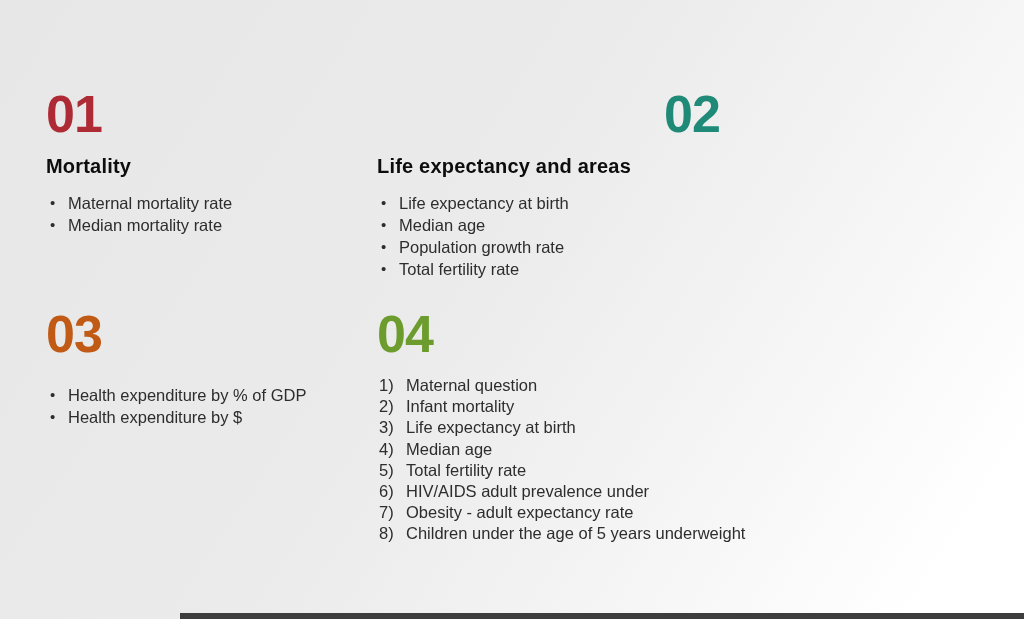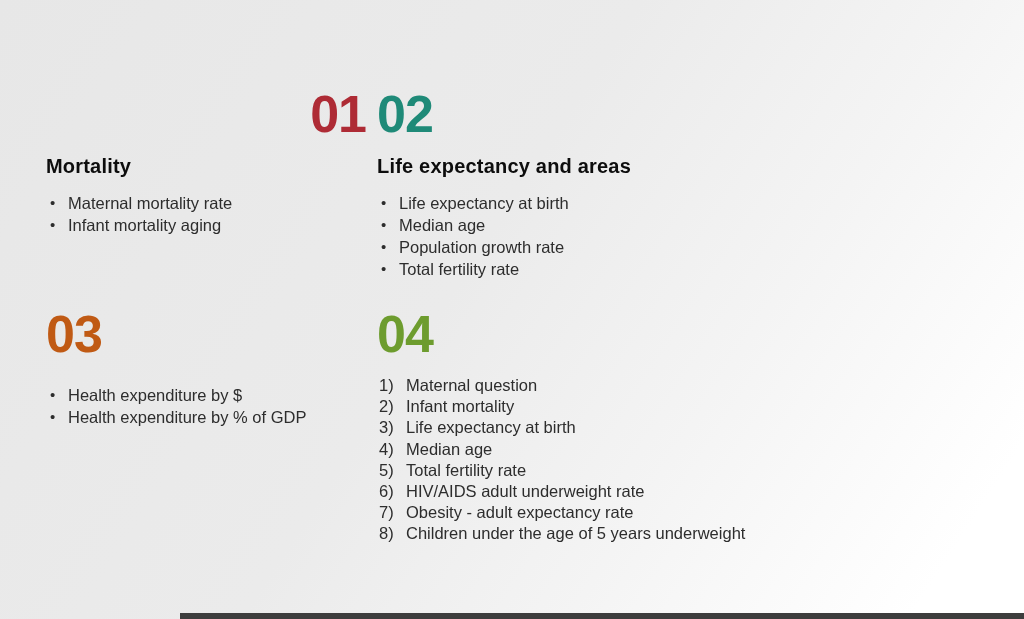--- a/index.html
+++ b/index.html
@@ -59,56 +59,56 @@
     background:#3d3d3d;
   }
 </style>
 </head>
 <body>
 
 <div class="slide">
 
 
   <div class="section sec1">
-    <div class="section-number" style="color: rgb(174, 43, 53); text-align: right;">01</div>
+    <div class="section-number" style="color: rgb(174, 43, 53);">01</div>
     <div class="section-heading">Mortality</div>
     <ul class="bullet-list">
         <li>Maternal mortality rate</li>
-        <li>Infant mortality aging</li>
+        <li>Median mortality rate</li>
       </ul>
   </div>
 
   <div class="section sec2">
-    <div class="section-number" style="color: rgb(31, 138, 120);">02</div>
+    <div class="section-number" style="color: rgb(31, 138, 120); text-align: center;">02</div>
     <div class="section-heading">Life expectancy and areas</div>
     <ul class="bullet-list">
         <li>Life expectancy at birth</li>
         <li>Median age</li>
         <li>Population growth rate</li>
         <li>Total fertility rate</li>
       </ul>
   </div>
 
   <div class="section sec3">
     <div class="section-number" style="color: rgb(192, 90, 20);">03</div>
     <ul class="bullet-list">
+        <li>Health expenditure by % of GDP</li>
         <li>Health expenditure by $</li>
-        <li>Health expenditure by % of GDP</li>
       </ul>
   </div>
 
   <div class="section sec4">
     <div class="section-number" style="color: rgb(109, 156, 46);">04</div>
     <ol class="numbered-list">
         <li>Maternal question</li>
         <li>Infant mortality</li>
         <li>Life expectancy at birth</li>
         <li>Median age</li>
         <li>Total fertility rate</li>
-        <li>HIV/AIDS adult underweight rate</li>
+        <li>HIV/AIDS adult prevalence under</li>
         <li>Obesity - adult expectancy rate</li>
         <li>Children under the age of 5 years underweight</li>
       </ol>
   </div>
 
   <div class="bottom-edge-bar"></div>
 
 </div>
 
 </body></html>

